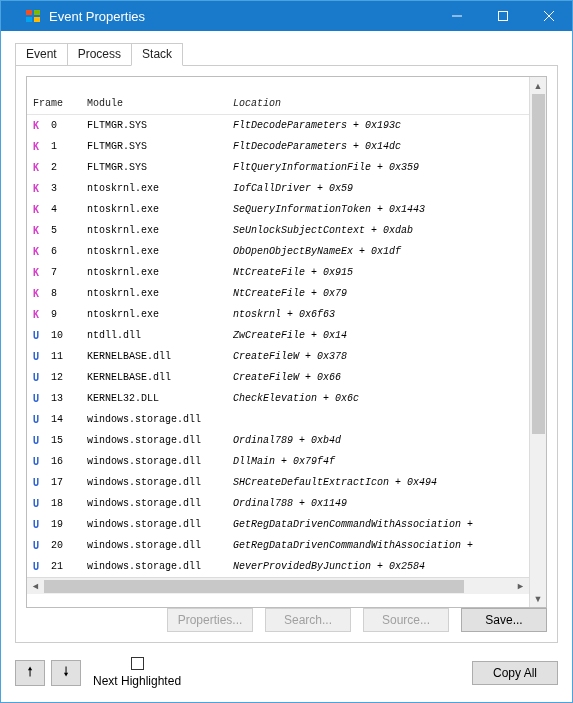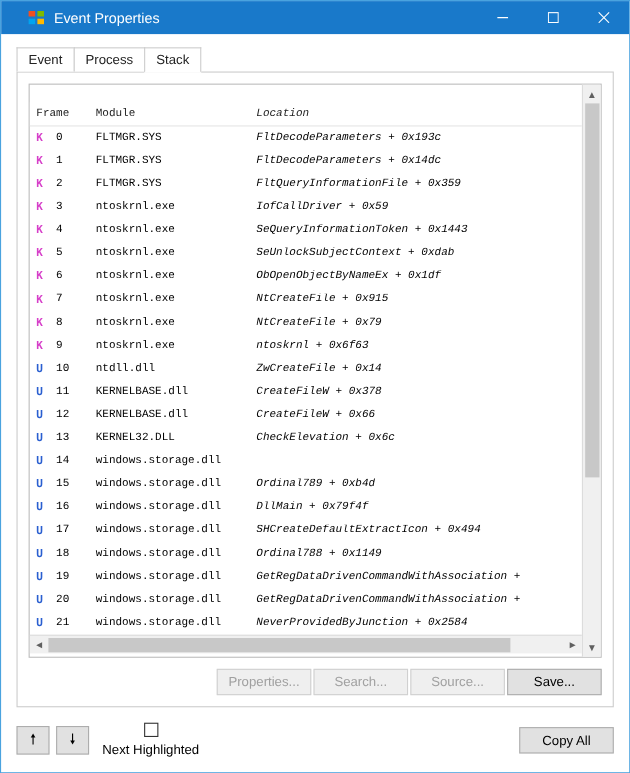--- a/index.html
+++ b/index.html
@@ -141,22 +141,21 @@
     display:flex;align-items:center;justify-content:center;
     color:#606060;font-size:9px;
   }
   .hscroll .track { flex:1; position:relative; height:100%; }
   .hscroll .thumb {
     position:absolute; top:2px; height:13px;
     left:0; width: 420px;
     background:#c8c8c8;
   }
   .button-row {
-    display:flex; justify-content:flex-end; gap:2px;
-    margin-top:10px;
+    display:flex; justify-content:flex-end; gap:12px;
   }
   .btn {
     min-width: 86px; height:24px;
     border:1px solid #adadad;
     background:#e1e1e1;
     font-size:12px;
     display:flex;align-items:center;justify-content:center;
     padding: 0 8px;
   }
   .btn.disabled { color:#a0a0a0; background:#efefef; border-color:#d0d0d0;}

